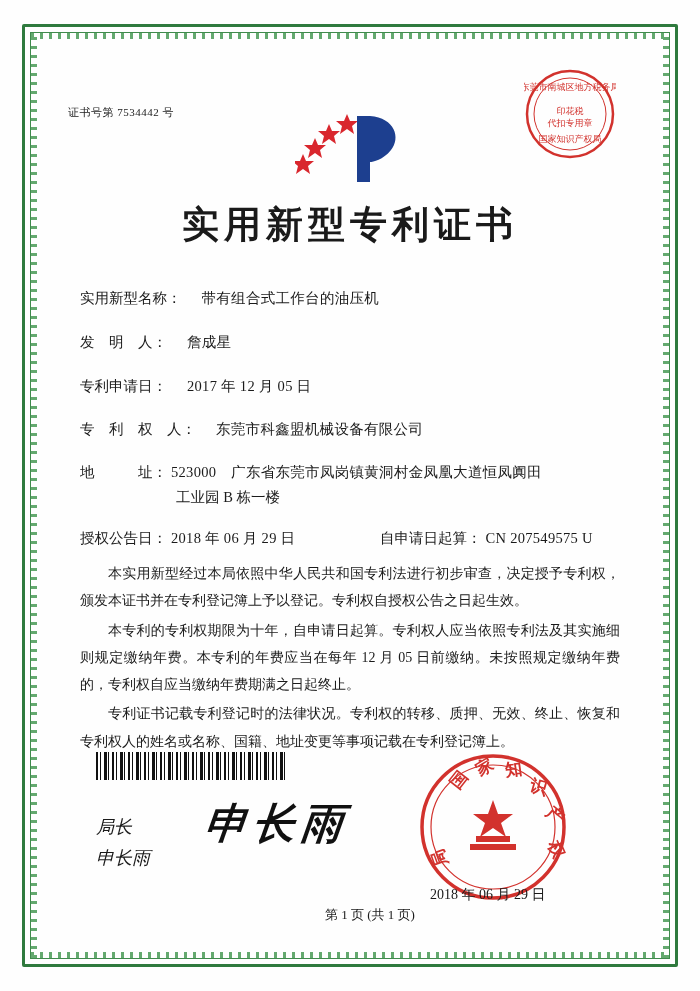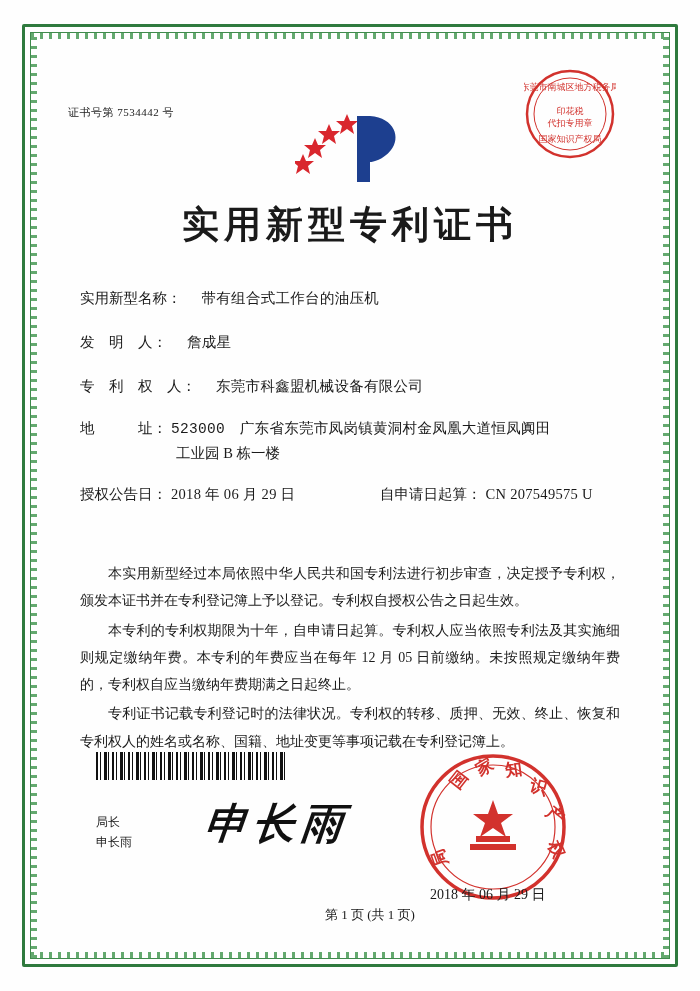--- a/index.html
+++ b/index.html
@@ -112,21 +112,20 @@
     letter-spacing: 0px;
   }
   .field-value {
     margin-left: 4px;
     letter-spacing: .3px;
   }
   .addr-row {
     display: flex;
     align-items: flex-start;
     margin-bottom: 6px;
-    font-family: Liberation Mono, monospace;
   }
   .addr-cont {
     margin: 0 0 22px 96px;
   }
   .pub-row {
     display: flex;
     margin-bottom: 14px;
     margin-top: 8px;
   }
   .pub-left { width: 300px; }
@@ -156,22 +155,23 @@
         #111 0px, #111 2px, #fff 2px, #fff 4px,
         #111 4px, #111 5px, #fff 5px, #fff 8px,
         #111 8px, #111 11px, #fff 11px, #fff 12px,
         #111 12px, #111 13px, #fff 13px, #fff 16px);
   }
 
   
   .sig-label {
     position: absolute;
     left: 96px; top: 812px;
-    font-size: 12px;
+    font-size: 18px;
     line-height: 1.7;
+    font-style: italic;
   }
   .signature {
     position: absolute;
     left: 205px; top: 796px;
     font-size: 42px;
     font-family: "DejaVu Serif", serif;
     font-style: italic;
     font-weight: bold;
     letter-spacing: 6px;
     color: #111;
@@ -233,20 +233,24 @@
   <div class="title">实用新型专利证书</div>
 
   <div class="fields">
     <div class="field-row">
       <span class="field-label">实用新型名称：</span>
       <span class="field-value">带有组合式工作台的油压机</span>
     </div>
     <div class="field-row">
       <span class="field-label">发　明　人：</span>
       <span class="field-value">詹成星</span>
+    </div>
+    <div class="field-row">
+      <span class="field-label">专利申请日：</span>
+      <span class="field-value">2017 年 12 月 05 日</span>
     </div>
     <div class="field-row">
       <span class="field-label">专　利　权　人：</span>
       <span class="field-value">东莞市科鑫盟机械设备有限公司</span>
     </div>
 
     <div class="addr-row">
       <span class="field-label">地　　　址：</span>
       <span class="field-value">523000　广东省东莞市凤岗镇黄洞村金凤凰大道恒凤阗田</span>
     </div>

